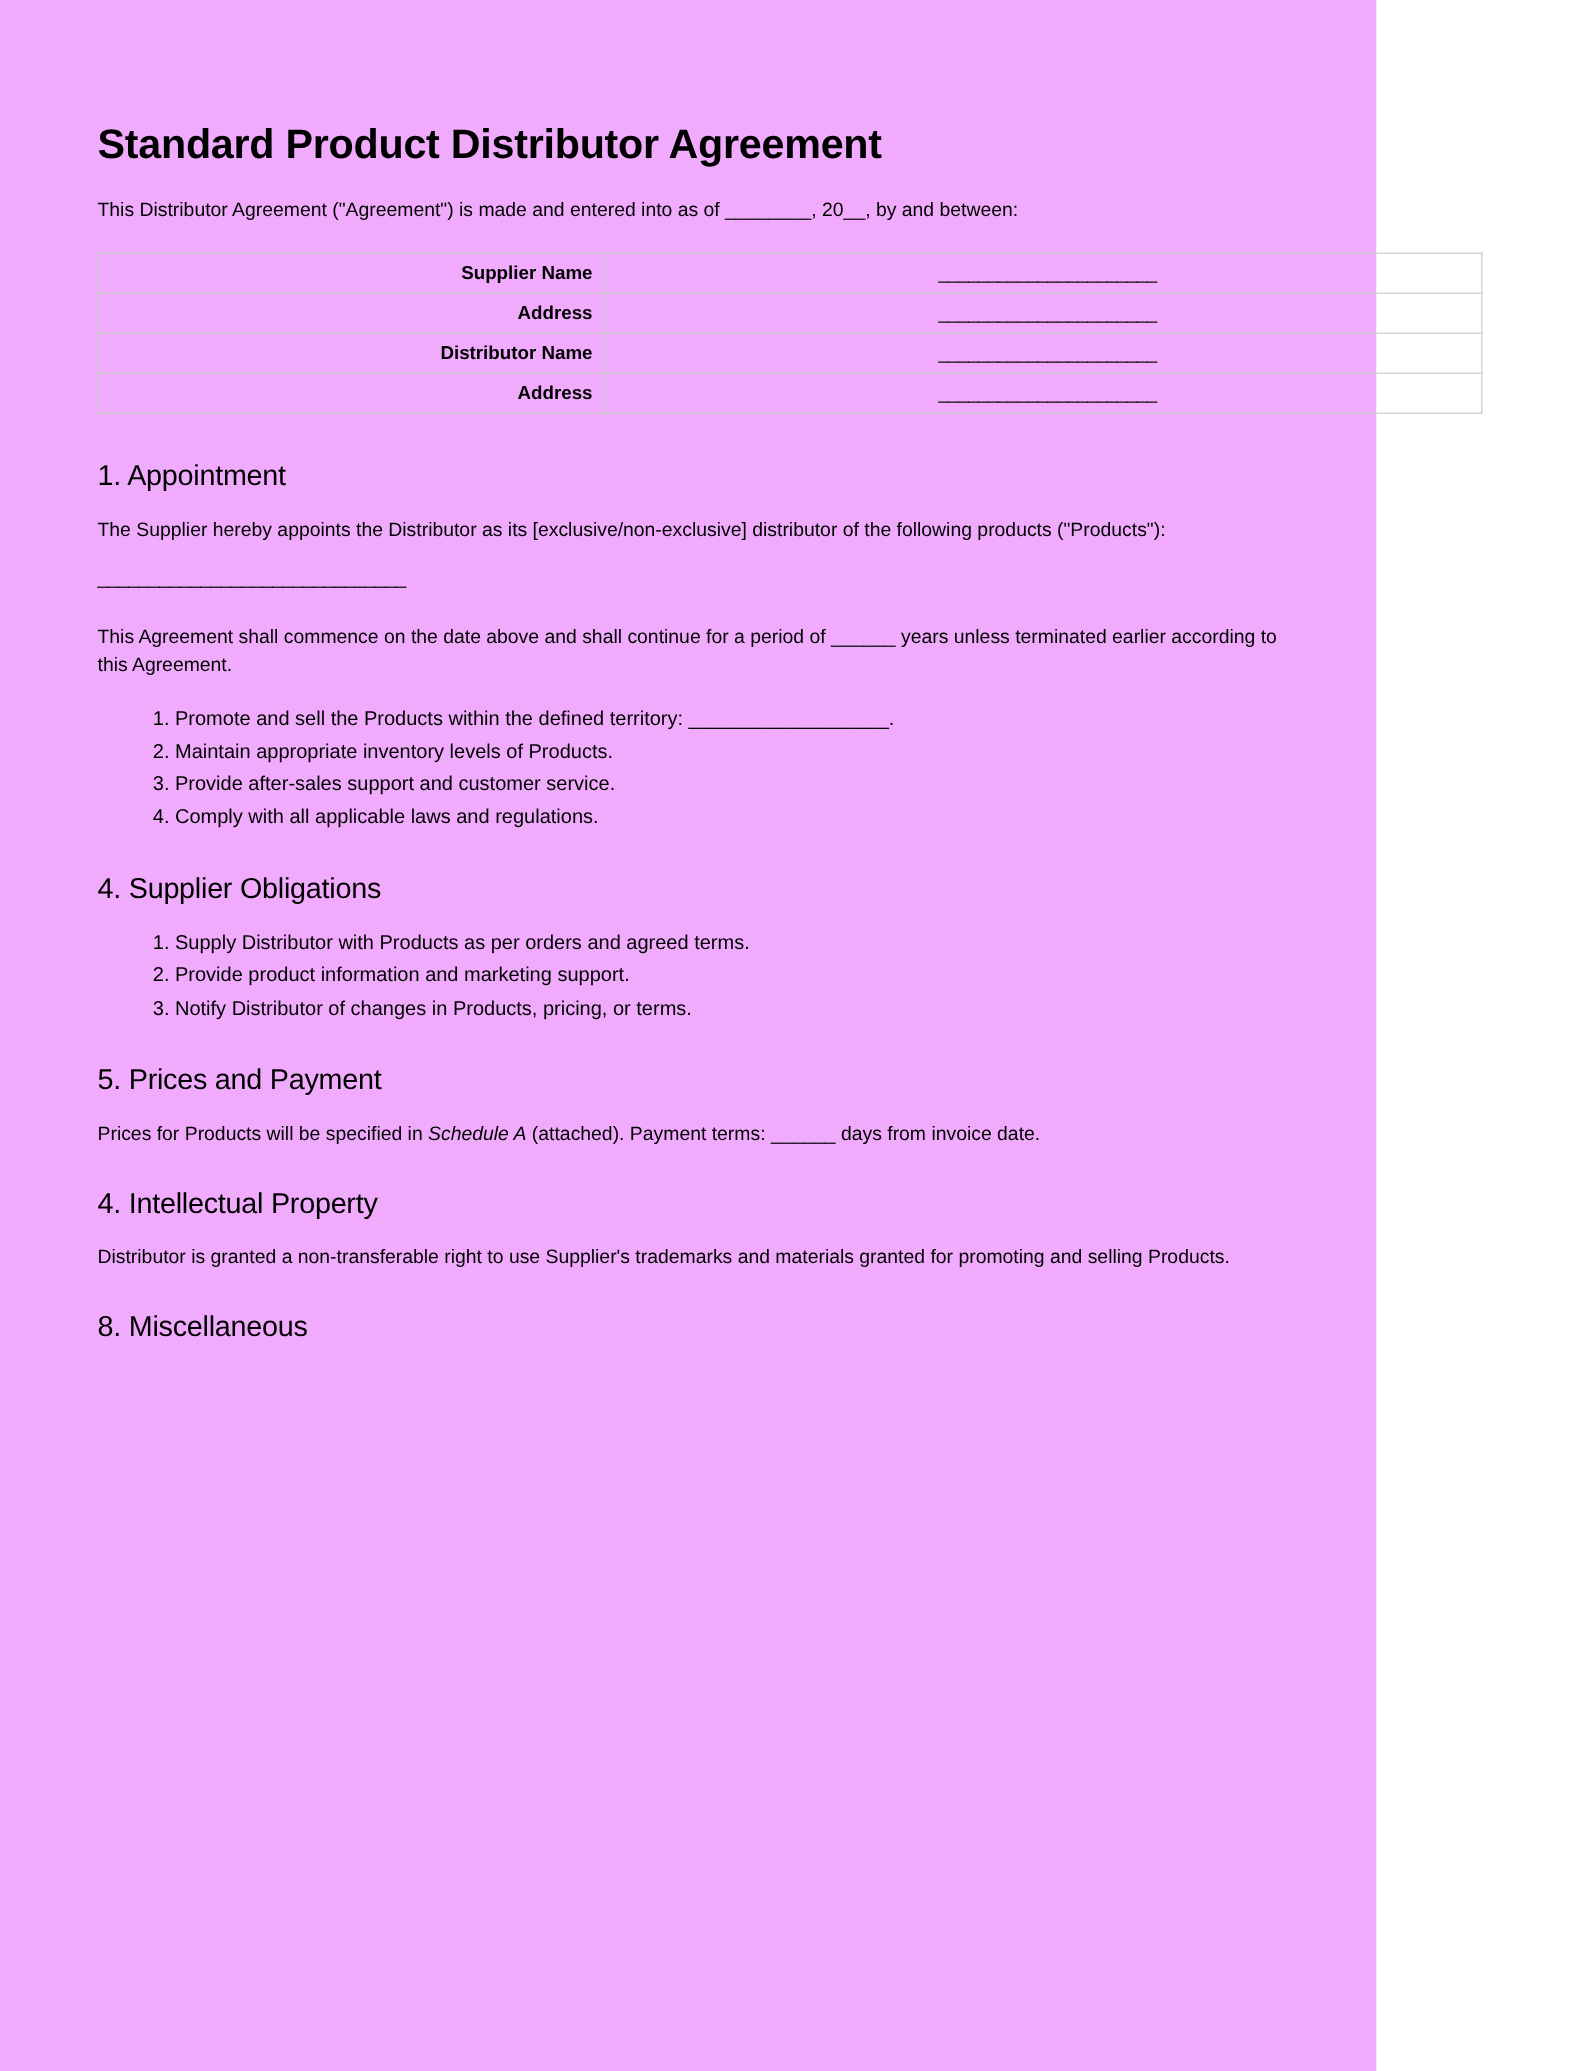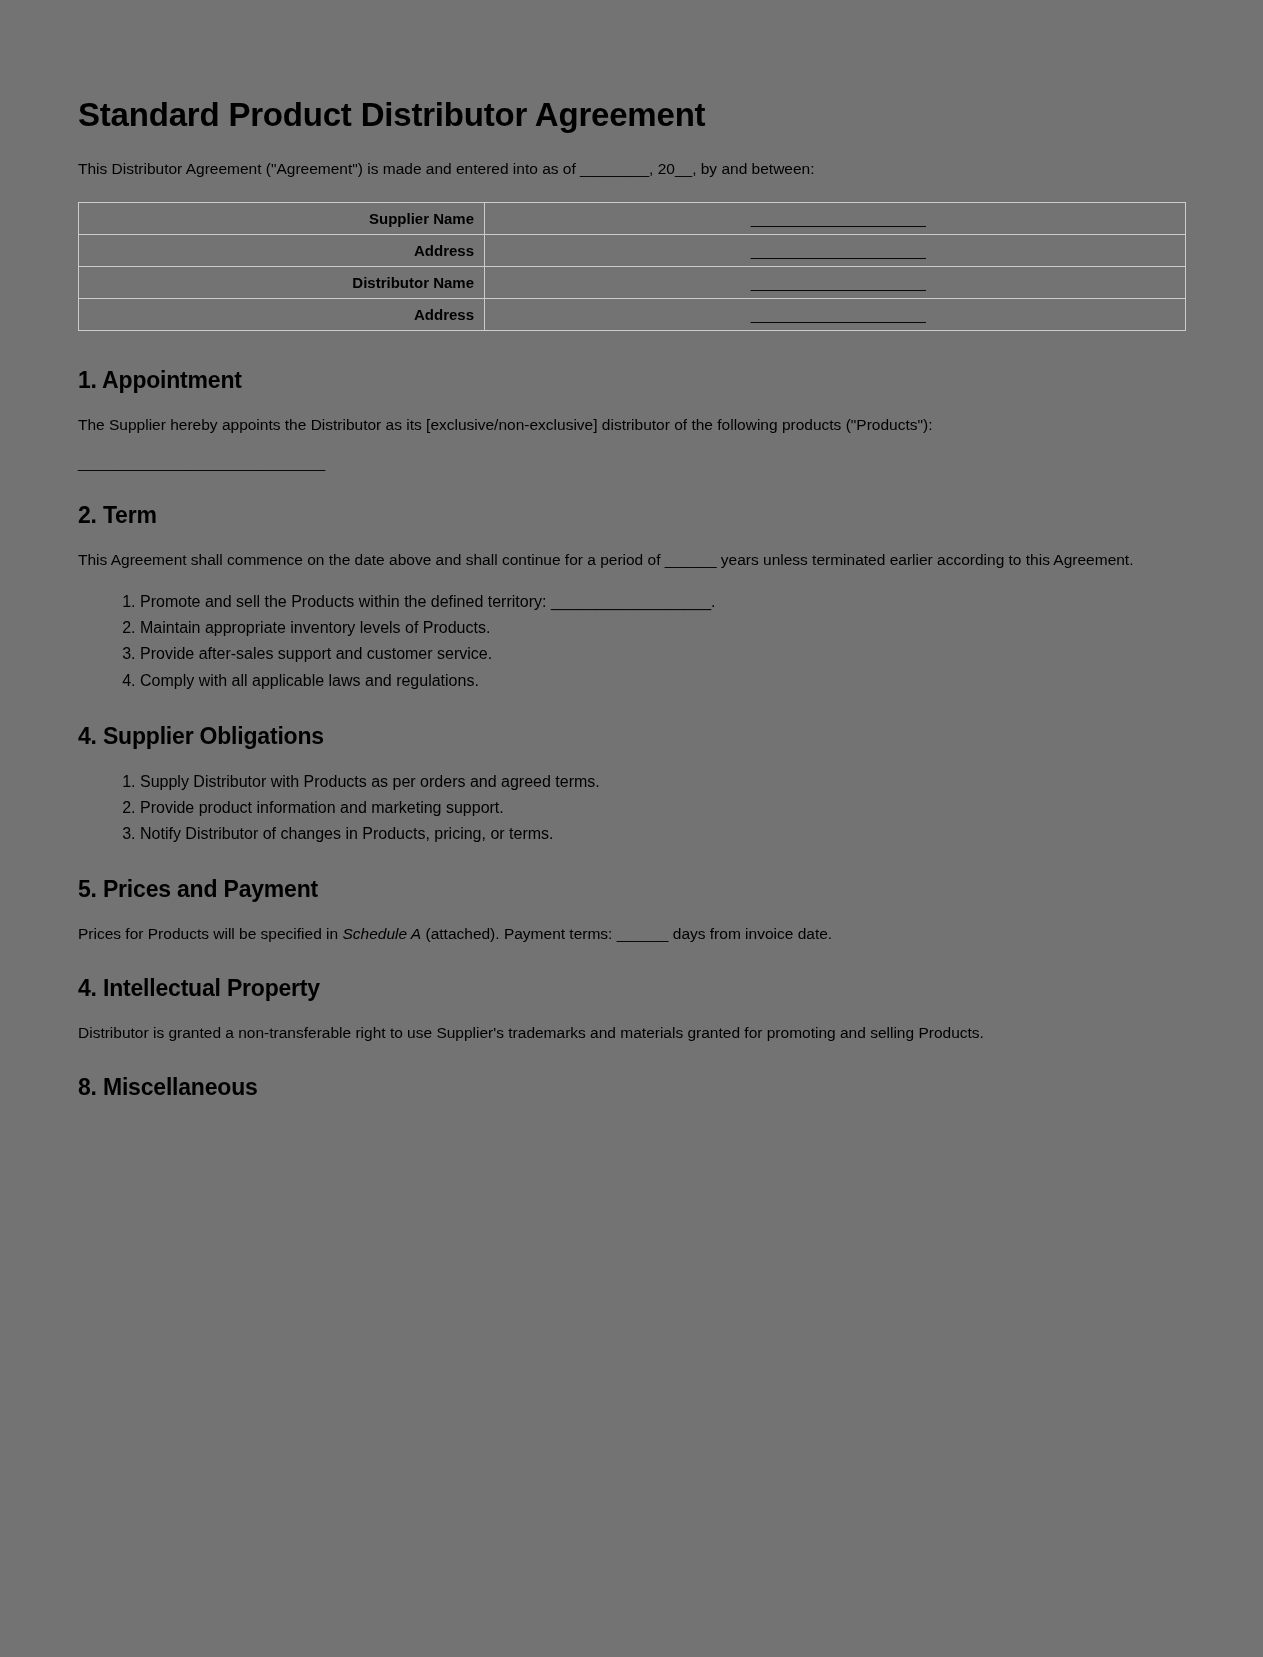--- a/index.html
+++ b/index.html
@@ -10,24 +10,24 @@
   }
   body {
     width: 1263px;
     min-height: 1657px;
     font-family: "Liberation Sans", sans-serif;
     color: #000000;
     -webkit-font-smoothing: antialiased;
   }
   .page {
     box-sizing: border-box;
-    width: 1263px;
+    width: 1101px;
     min-height: 1657px;
     padding: 96px 78px 60px 78px;
-    background: #737373;
+    background: #f0abfc;
   }
   h1.doc-title {
     font-size: 33px;
     font-weight: bold;
     line-height: 1.18;
     margin: 0 0 22px 0;
     letter-spacing: -0.2px;
   }
   p.para {
     font-size: 15.5px;
@@ -66,21 +66,21 @@
   }
   .blank-line-block {
     display: block;
     margin: 0 0 26px 0;
     font-size: 15.5px;
     letter-spacing: -0.4px;
     white-space: pre;
   }
   h2.section-title {
     font-size: 23px;
-    font-weight: bold;
+    font-weight: normal;
     line-height: 1.2;
     margin: 30px 0 18px 0;
     letter-spacing: -0.2px;
   }
   h2.section-title.first {
     margin-top: 8px;
   }
   ol.section-list {
     margin: 0 0 18px 0;
     padding-left: 62px;
@@ -130,21 +130,20 @@
     </tbody>
   </table>
 
   <section class="section-block">
     <h2 class="section-title first">1. Appointment</h2>
     <p class="para">The Supplier hereby appoints the Distributor as its [exclusive/non-exclusive] distributor of the following products ("Products"):</p>
     <span class="blank-line-block">______________________________</span>
   </section>
 
   <section class="section-block">
-    <h2 class="section-title">2. Term</h2>
     <p class="para">This Agreement shall commence on the date above and shall continue for a period of ______ years unless terminated earlier according to this Agreement.</p>
   </section>
 
   <section class="section-block">
     <ol class="section-list">
       <li>Promote and sell the Products within the defined territory: __________________.</li>
       <li>Maintain appropriate inventory levels of Products.</li>
       <li>Provide after-sales support and customer service.</li>
       <li>Comply with all applicable laws and regulations.</li>
     </ol>

